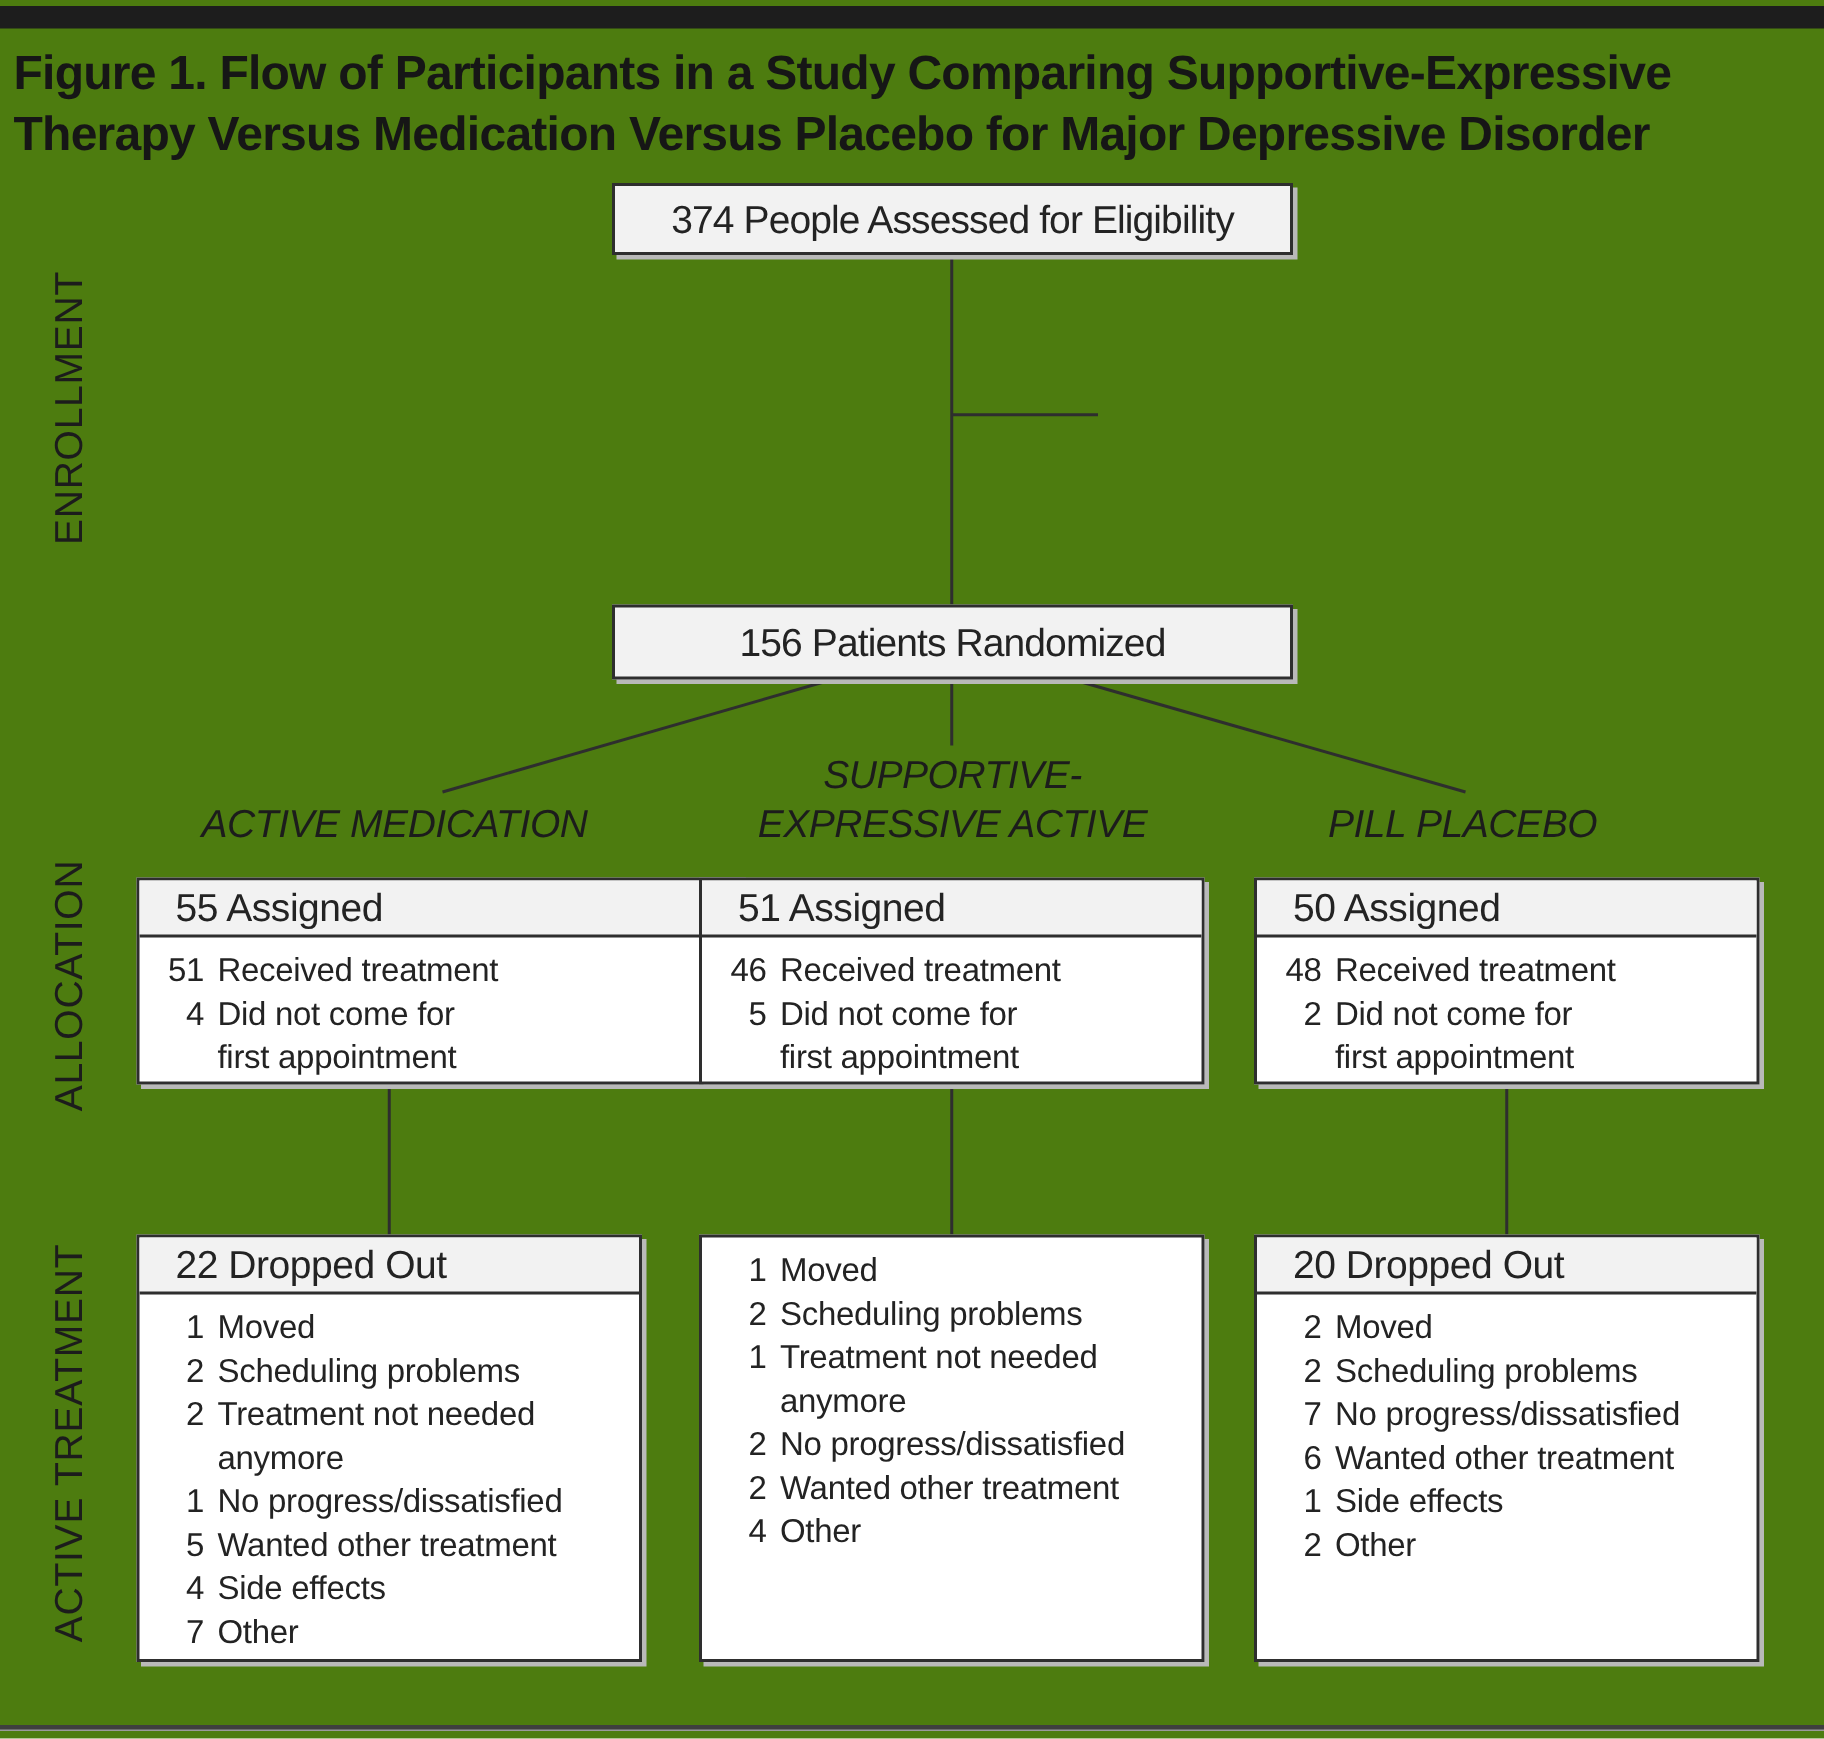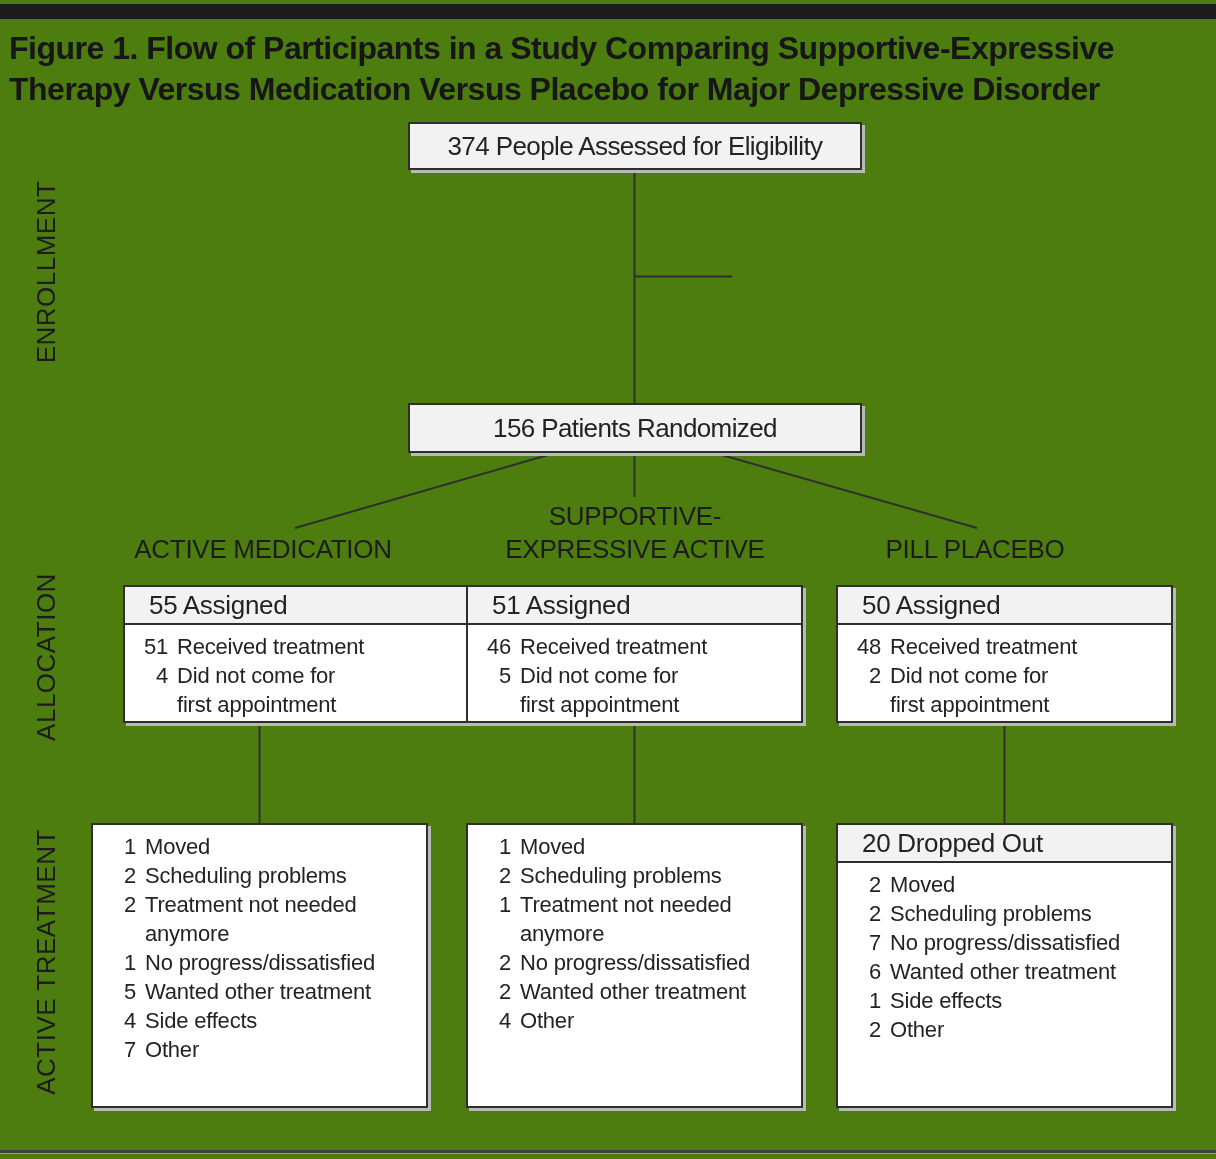--- a/index.html
+++ b/index.html
@@ -31,21 +31,21 @@
   .row {
     display:grid; grid-template-columns:30px 1fr; column-gap:9px;
     font-size:22px; line-height:29px; letter-spacing:-0.2px;
   }
   .num { text-align:right; }
   .cont { display:block; }
   .cont:empty { display:none; }
   .armlabel {
     position:absolute; width:340px; height:72px; top:494px;
     display:flex; flex-direction:column; justify-content:flex-end;
-    text-align:center; font-size:26px; line-height:33px; letter-spacing:-0.3px; color:#1c1c1c;
+    text-align:center; font-size:26px; line-height:33px; letter-spacing:-0.3px; color:#1c1c1c;font-style:italic;
   }
   .armlabel span:empty { display:none; }
   .vlabel {
     position:absolute; left:46px; white-space:nowrap;
     transform:translate(-50%,-50%) rotate(-90deg);
     font-size:26px; letter-spacing:0.5px; color:#1c1c1c;
   }
   .bottom-rule {
     position:absolute; left:0; top:1150px; width:1216px; height:3px;
     background:#3f3f3f; border-bottom:1px solid #9a9a9a;
@@ -91,21 +91,21 @@
   </div>
   <div class="armlabel" style="left:465px;">
     <span>SUPPORTIVE-</span>
     <span>EXPRESSIVE ACTIVE</span>
   </div>
   <div class="armlabel" style="left:805px;">
     <span>PILL PLACEBO</span>
 
   </div>
 
-  <div class="box" style="left:91px; top:585px; width:406px; height:138px;margin-left:32px;">
+  <div class="box" style="left:91px; top:585px; width:406px; height:138px;">
     <div class="hdr">55 Assigned</div>
     <div class="list">
       <div class="row">
         <span class="num">51</span>
         <span class="lbl"><span>Received treatment</span></span>
       </div>
       <div class="row">
         <span class="num">4</span>
         <span class="lbl"><span>Did not come for</span><span class="cont">first appointment</span></span>
       </div>
@@ -134,20 +134,21 @@
         <span class="lbl"><span>Received treatment</span></span>
       </div>
       <div class="row">
         <span class="num">2</span>
         <span class="lbl"><span>Did not come for</span><span class="cont">first appointment</span></span>
       </div>
     </div>
   </div>
 
   <div class="box" style="left:91px; top:823px; width:337px; height:285px;">
+    <div class="hdr">22 Dropped Out</div>
     <div class="list">
       <div class="row">
         <span class="num">1</span>
         <span class="lbl"><span>Moved</span></span>
       </div>
       <div class="row">
         <span class="num">2</span>
         <span class="lbl"><span>Scheduling problems</span></span>
       </div>
       <div class="row">

